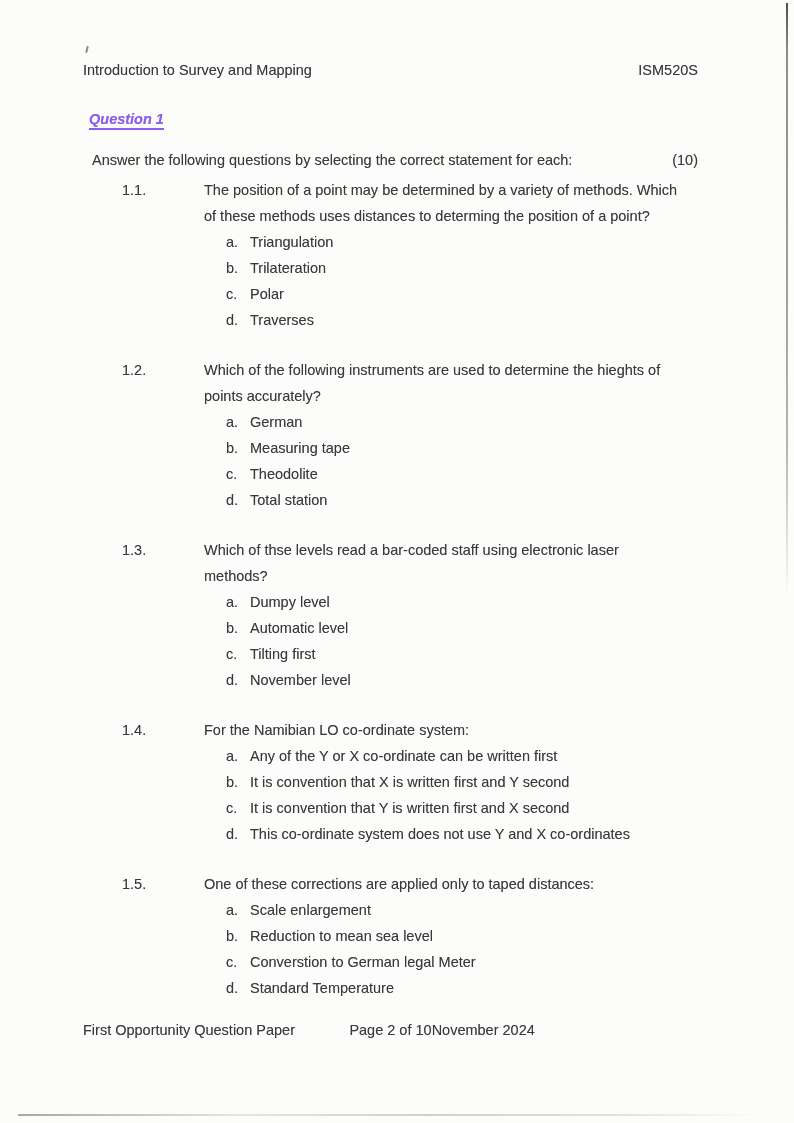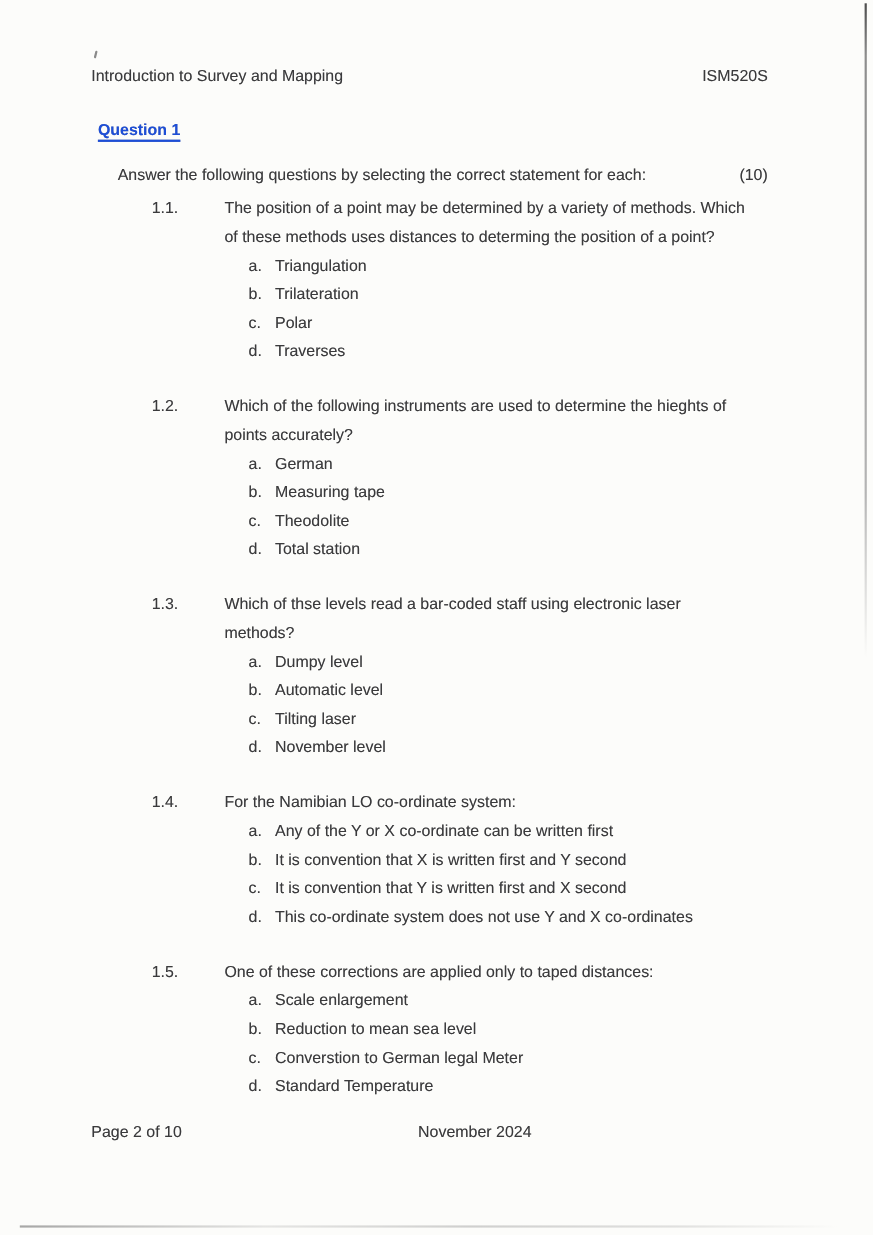--- a/index.html
+++ b/index.html
@@ -12,40 +12,41 @@
     line-height:26px;
     color:#3a3a3c;
     box-sizing:border-box;
     padding:57px 96px 0 83px;
     overflow:hidden;
     text-shadow:0 0 0.4px rgba(70,70,70,.45); 
   }
   .header-row { display:flex; justify-content:space-between; align-items:flex-start; }
   .question-heading {
     margin-top:23px; margin-left:6px;
-    font-weight:bold; color:#1d4ed8;
+    font-weight:bold; color:#8b5cf6;
     text-decoration:underline;
     text-underline-offset:4px;
     text-decoration-thickness:1.5px;
-  }
-  .instruction-row { margin-top:15px; margin-left:24px; display:flex; justify-content:space-between;align-items:flex-end; }
+    font-style:italic;
+  }
+  .instruction-row { margin-top:15px; margin-left:9px; display:flex; justify-content:space-between;align-items:flex-end; }
   .question { display:flex; margin-left:39px; margin-top:24px; }
   .question.first { margin-top:4px; }
-  .qnum { width:56px; flex:none;text-align:center; }
+  .qnum { width:56px; flex:none; }
   .qbody { width:478px;margin-left:26px; }
   .options { padding-left:22px; }
   .option { display:flex; }
   .olet { width:24px; flex:none; }
   .footer-row {
     position:absolute; left:83px; right:96px; top:1017px;
     display:flex; align-items:baseline;
   }
   .footer-left { flex:1 1 0; }
   .footer-center { flex:0 0 auto; }
-  .footer-right { flex:1 1 0; text-align:center; }
+  .footer-right { flex:1 1 0; text-align:left; }
   
   .scan-mark-topleft {
     position:absolute; left:86px; top:46px; width:2px; height:7px;
     background:#8a8a8a; transform:rotate(14deg); border-radius:1px;
   }
   .scan-edge-right {
     position:absolute; left:786px; top:3px; width:2px; height:595px;
     background:linear-gradient(to bottom,
       #4d4d4d 0%, #8d8d8d 8%, #9e9e9e 45%, #b5b5b5 75%, rgba(185,185,185,0) 100%);
   }
@@ -131,21 +132,21 @@
         <div class="option">
           <span class="olet">a.</span>
           <span>Dumpy level</span>
         </div>
         <div class="option">
           <span class="olet">b.</span>
           <span>Automatic level</span>
         </div>
         <div class="option">
           <span class="olet">c.</span>
-          <span>Tilting laser</span>
+          <span>Tilting first</span>
         </div>
         <div class="option">
           <span class="olet">d.</span>
           <span>November level</span>
         </div>
       </div>
     </div>
   </div>
 
   <div class="question">
@@ -192,20 +193,21 @@
         </div>
         <div class="option">
           <span class="olet">d.</span>
           <span>Standard Temperature</span>
         </div>
       </div>
     </div>
   </div>
 
   <div class="footer-row">
+    <span class="footer-left">First Opportunity Question Paper</span>
     <span class="footer-center">Page 2 of 10</span>
     <span class="footer-right">November 2024</span>
   </div>
 
   <div class="scan-mark-topleft"></div>
   <div class="scan-edge-right"></div>
   <div class="scan-edge-bottom"></div>
 
 </div>
 

